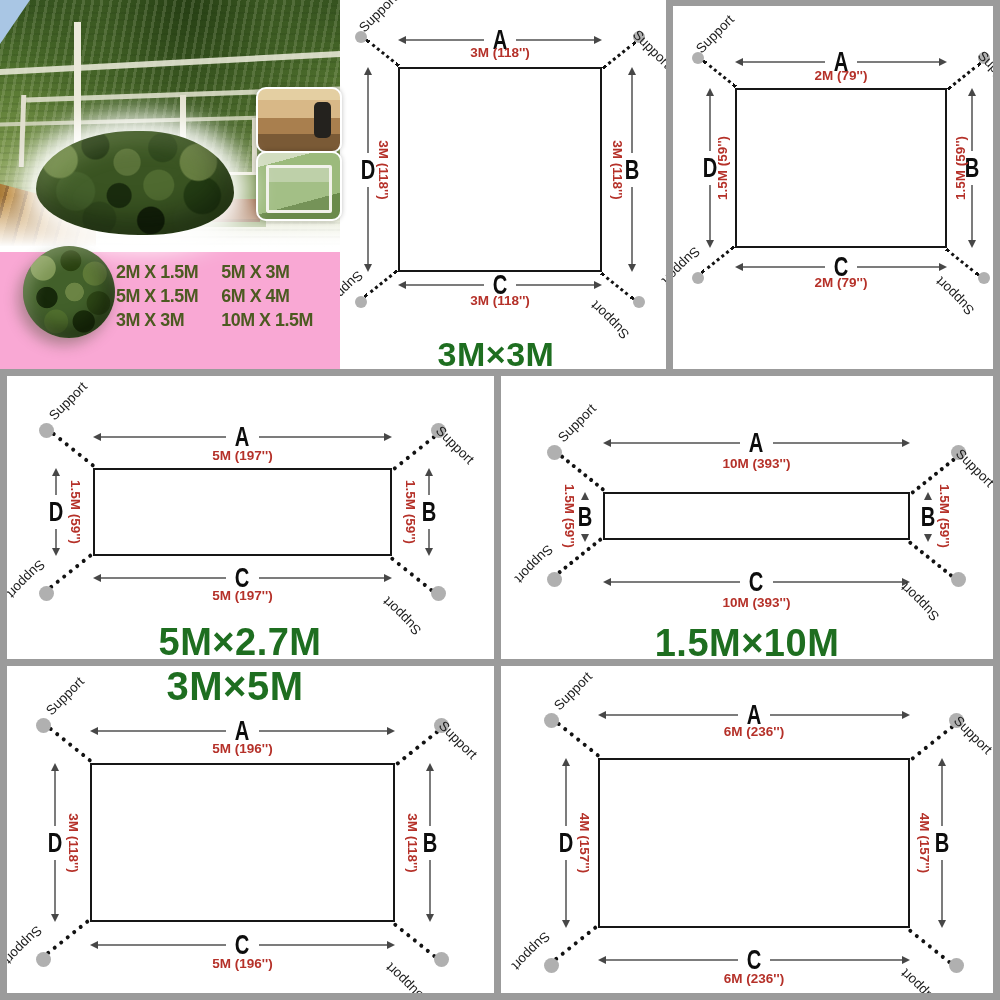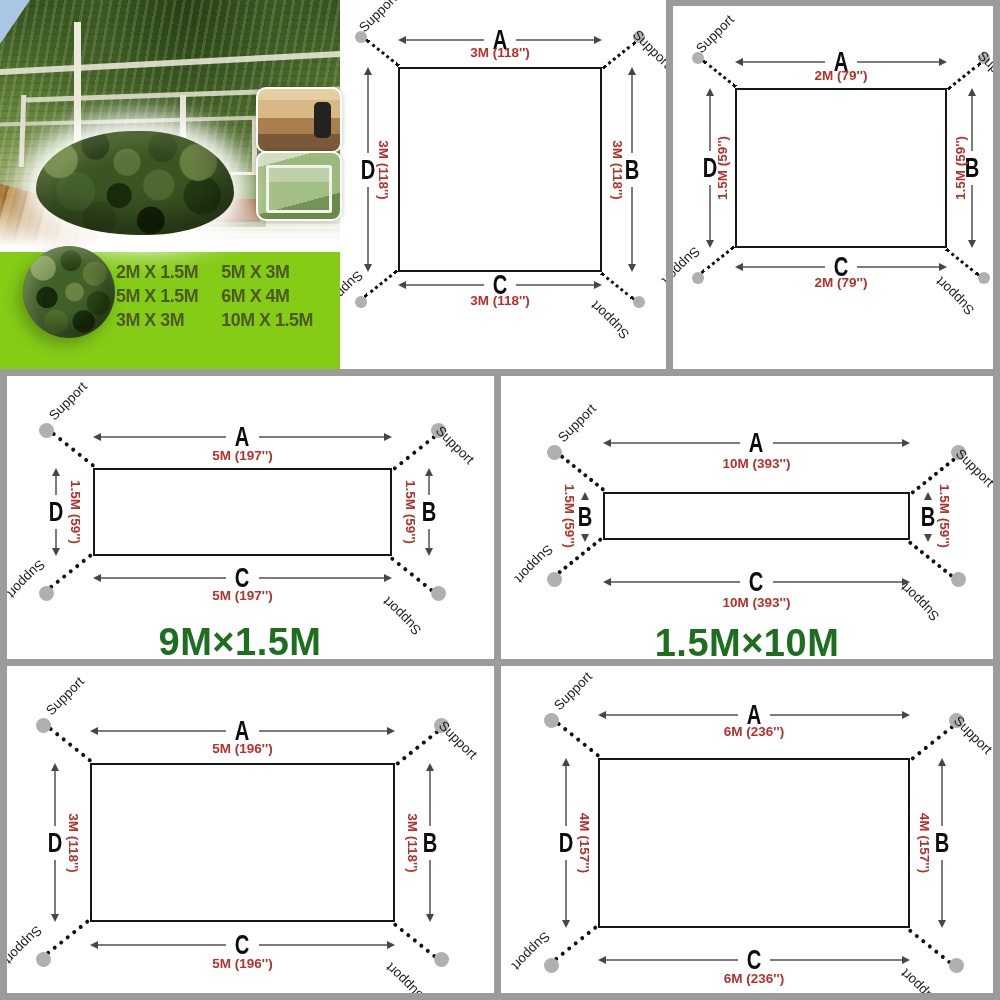--- a/index.html
+++ b/index.html
@@ -28,21 +28,21 @@
         transform:scaleX(.72);}
   .hl .blet{margin:0 6px;}
   .vl .blet{margin:3px 0;}
   .red{position:absolute;font-size:13.5px;font-weight:700;color:#b53129;white-space:nowrap;
        transform:translate(-50%,-50%);}
   .redv{position:absolute;font-size:13.5px;font-weight:700;color:#b53129;white-space:nowrap;}
   .sline{position:absolute;height:0;transform-origin:0 0;}
   .sdot{position:absolute;border-radius:50%;background:#b0b0b0;}
   .slab{position:absolute;white-space:nowrap;font-size:13.5px;color:#202020;}
   
-  .photo-panel{position:absolute;left:0;top:0;width:340px;height:369px;background:#84cc16;z-index:2;}
+  .photo-panel{position:absolute;left:0;top:0;width:340px;height:369px;background:#f9a8d4;z-index:2;}
   .photo-bg{position:absolute;left:0;top:0;width:340px;height:252px;overflow:hidden;
     background:
       repeating-linear-gradient(100deg, rgba(235,240,210,.14) 0 3px, transparent 3px 9px),
       repeating-linear-gradient(0deg, rgba(20,40,10,.10) 0 2px, transparent 2px 7px),
       radial-gradient(ellipse at 55% 0%, #263f14 0%, rgba(60,90,34,.8) 32%, transparent 68%),
       linear-gradient(180deg,#33501e 0%,#486929 22%,#5c7c35 38%,#6f8c44 52%,#86a058 64%,#aab97f 78%,#dfe3c8 90%,#ffffff 100%);}
   .sky{position:absolute;left:0;top:0;width:30px;height:44px;background:#a9c6e4;
        clip-path:polygon(0 0,100% 0,0 100%);}
   .bm{position:absolute;background:#e9e9d8;opacity:.88;}
   .bm1{left:-6px;top:60px;width:352px;height:6px;transform:rotate(-3deg);}
@@ -151,20 +151,21 @@
   <div class="gl" style="left:0;top:369px;width:1000px;height:7px"></div>
   <div class="gl" style="left:0;top:659px;width:1000px;height:7px"></div>
   <div class="gl" style="left:0;top:993px;width:1000px;height:7px"></div>
   <div class="gl" style="left:0;top:369px;width:7px;height:631px"></div>
   <div class="gl" style="left:494px;top:369px;width:7px;height:631px"></div>
   <div class="gl" style="left:993px;top:0;width:7px;height:1000px"></div>
   <div class="gl" style="left:666px;top:0;width:7px;height:376px"></div>
   <div class="gl" style="left:666px;top:0;width:334px;height:6px"></div>
 
 <div class="panel" style="left: 340px; top: 0px; width: 326px; height: 369px;">
+    <div class="dtitle" style="left: 156px; top: 354px; font-size: 34px;">3M×3M</div>
     <div class="drect" style="left: 58px; top: 67px; width: 200px; height: 201px;"></div>
   <div class="hl" style="left: 58px; top: 25px; width: 204px;">
         <div class="al"></div>
         <div class="hseg"></div>
         <span class="blet">A</span>
         <div class="hseg"></div>
         <div class="ar"></div>
       </div>
       <div class="red" style="left: 160px; top: 52px;">3M (118'')</div>
       <div class="hl" style="left: 58px; top: 270px; width: 204px;">
@@ -245,21 +246,21 @@
       <div class="sdot" style="left: 312.44px; top: 51.76px; width: 12px; height: 12px;"></div>
       <div class="slab" style="left: 331.4px; top: 69.76px; transform: translate(-50%, -50%) rotate(45deg);">Support</div>
       <div class="sline" style="left: 69px; top: 248px; width: 42px; border-top: 3px dotted rgb(18, 18, 18); transform: rotate(141.3deg);"></div>
       <div class="sdot" style="left: 25.56px; top: 272.24px; width: 12px; height: 12px;"></div>
       <div class="slab" style="left: 15.24px; top: 266.24px; transform: translate(-50%, -50%) rotate(135deg);">Support</div>
       <div class="sline" style="left: 281px; top: 248px; width: 42px; border-top: 3px dotted rgb(18, 18, 18); transform: rotate(38.7deg);"></div>
       <div class="sdot" style="left: 312.44px; top: 272.24px; width: 12px; height: 12px;"></div>
       <div class="slab" style="left: 288.68px; top: 296px; transform: translate(-50%, -50%) rotate(-135deg);">Support</div>
     </div>
     <div class="panel" style="left: 0px; top: 376px; width: 494px; height: 283px;">
-    <div class="dtitle" style="left: 240px; top: 266px; font-size: 38px;">9M×1.5M</div>
+    <div class="dtitle" style="left: 240px; top: 266px; font-size: 38px;">5M×2.7M</div>
     <div class="drect" style="left: 93px; top: 92px; width: 295px; height: 84px;"></div>
   <div class="hl" style="left: 93px; top: 46px; width: 299px;">
         <div class="al"></div>
         <div class="hseg"></div>
         <span class="blet">A</span>
         <div class="hseg"></div>
         <div class="ar"></div>
       </div>
       <div class="red" style="left: 242.5px; top: 79px;">5M (197'')</div>
       <div class="hl" style="left: 93px; top: 187px; width: 299px;">
@@ -341,20 +342,21 @@
       <div class="sdot" style="left: 449.86px; top: 69.44px; width: 15px; height: 15px;"></div>
       <div class="slab" style="left: 474.1px; top: 92.44px; transform: translate(-50%, -50%) rotate(45deg);">Support</div>
       <div class="sline" style="left: 102px; top: 164px; width: 56px; border-top: 4px dotted rgb(18, 18, 18); transform: rotate(141.3deg);"></div>
       <div class="sdot" style="left: 46.14px; top: 195.56px; width: 15px; height: 15px;"></div>
       <div class="slab" style="left: 32.56px; top: 187.56px; transform: translate(-50%, -50%) rotate(135deg);">Support</div>
       <div class="sline" style="left: 409px; top: 164px; width: 56px; border-top: 4px dotted rgb(18, 18, 18); transform: rotate(38.7deg);"></div>
       <div class="sdot" style="left: 449.86px; top: 195.56px; width: 15px; height: 15px;"></div>
       <div class="slab" style="left: 418.92px; top: 226px; transform: translate(-50%, -50%) rotate(-135deg);">Support</div>
     </div>
     <div class="panel" style="left: 0px; top: 666px; width: 494px; height: 327px;">
+    <div class="dtitle" style="left: 235px; top: 20px; font-size: 40px;">3M×5M</div>
     <div class="drect" style="left: 90px; top: 97px; width: 301px; height: 155px;"></div>
   <div class="hl" style="left: 90px; top: 50px; width: 305px;">
         <div class="al"></div>
         <div class="hseg"></div>
         <span class="blet">A</span>
         <div class="hseg"></div>
         <div class="ar"></div>
       </div>
       <div class="red" style="left: 242.5px; top: 82px;">5M (196'')</div>
       <div class="hl" style="left: 90px; top: 264px; width: 305px;">

